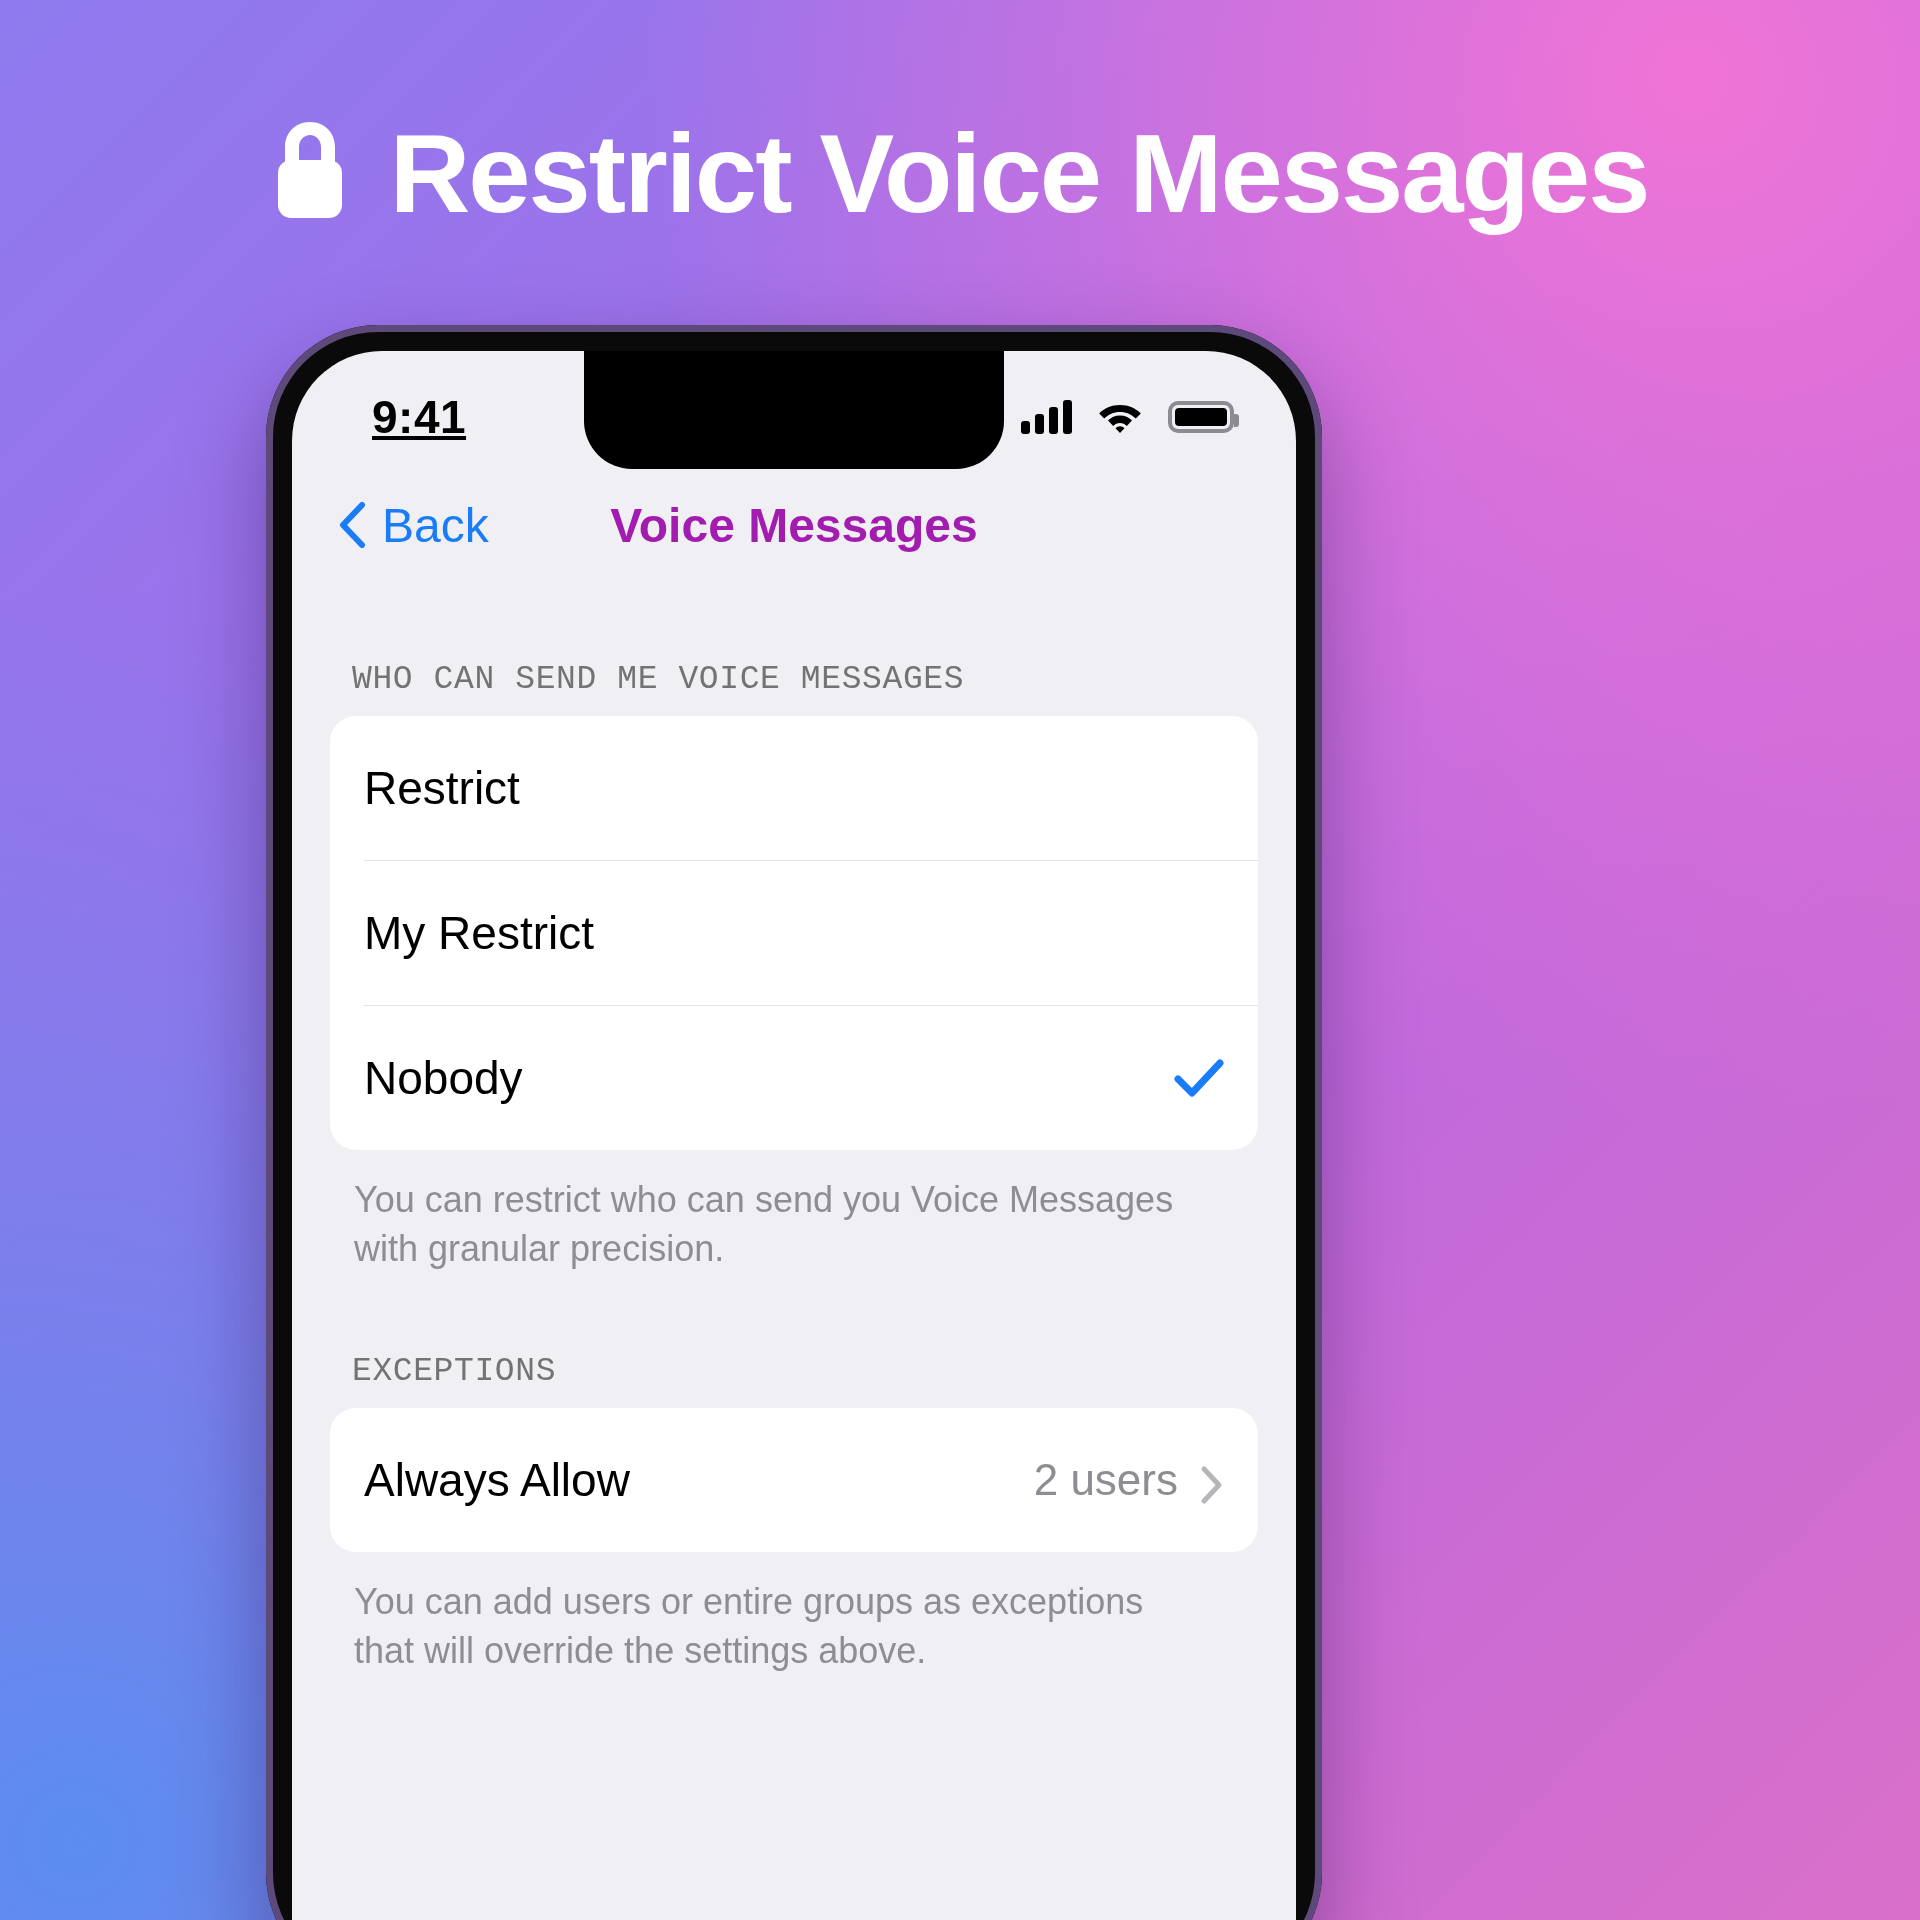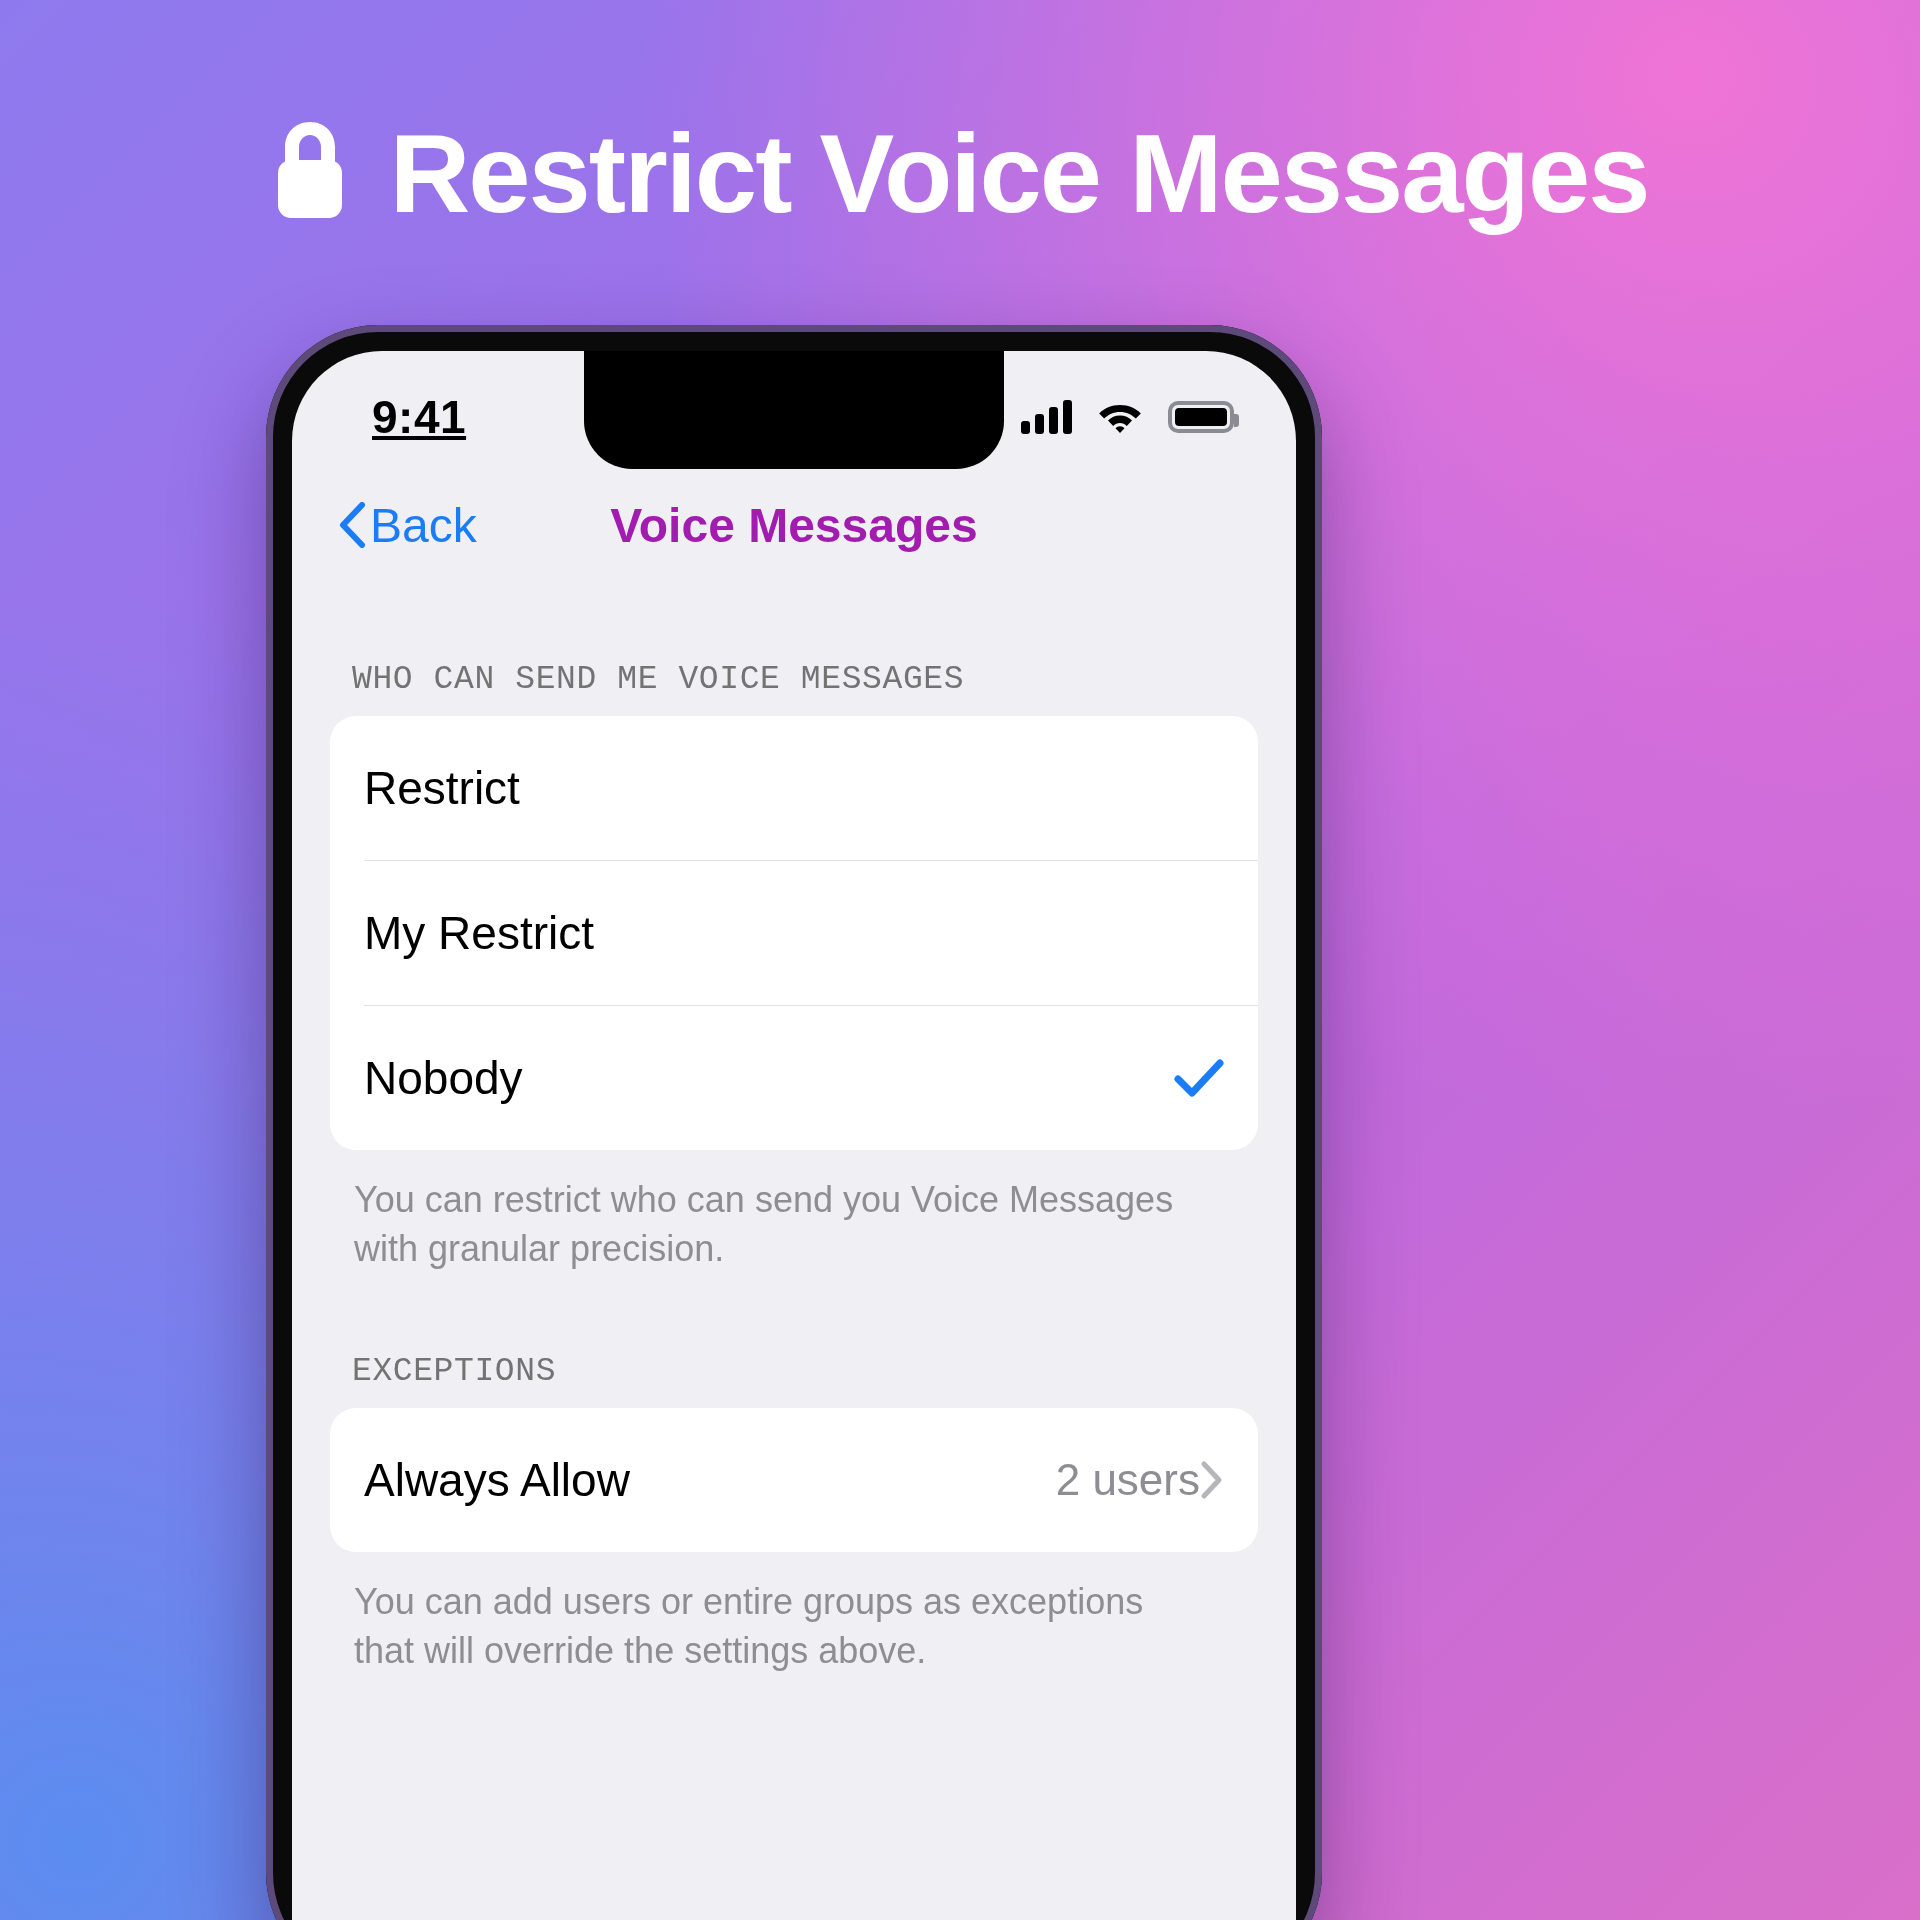--- a/index.html
+++ b/index.html
@@ -79,21 +79,21 @@
     width:5px; height:13px; background:#8b8b93; border-radius:0 3px 3px 0;
   }
   .battery span{ display:block; width:100%; height:100%; background:#000; border-radius:4px; }
 
   
   .navbar{
     position:absolute; top:118px; left:0; right:0; height:112px;
     display:flex; align-items:center; z-index:4;
   }
   .back-btn{
-    display:flex; align-items:center; gap:4px;
+    display:flex; align-items:center; gap:16px;
     margin-left:46px; cursor:pointer;justify-content:center;
   }
   .chev-left{ width:28px; height:46px; }
   .back-label{ font-size:48px; color:#1a7cf7; }
   .nav-title{
     position:absolute; left:0; right:0; text-align:center;
     font-size:48px; font-weight:bold; color:#a21caf;
     pointer-events:none;
   }
 
@@ -110,21 +110,21 @@
   .card{
     background:#fff; border-radius:26px; overflow:hidden;
   }
   .row{
     display:flex; align-items:center; justify-content:space-between;
     padding:0 34px; height:144px; cursor:pointer;
   }
   .row-label{ font-size:46px; color:#000; }
   .row-sep{ height:1px; background:#e2e2e6; margin-left:34px; }
   .check{ width:50px; height:40px; }
-  .row-right{ display:flex; align-items:center; }
+  .row-right{ display:flex; align-items:flex-end; gap:22px; }
   .row-value{ font-size:44px; color:#8d8d93; }
   .chev-right{ width:24px; height:40px; }
 
   .footnote{
     font-size:36px; color:#8d8d93; line-height:1.35;
     padding:26px 24px 0 24px; max-width:880px;
   }
 </style>
 </head>
 <body>

